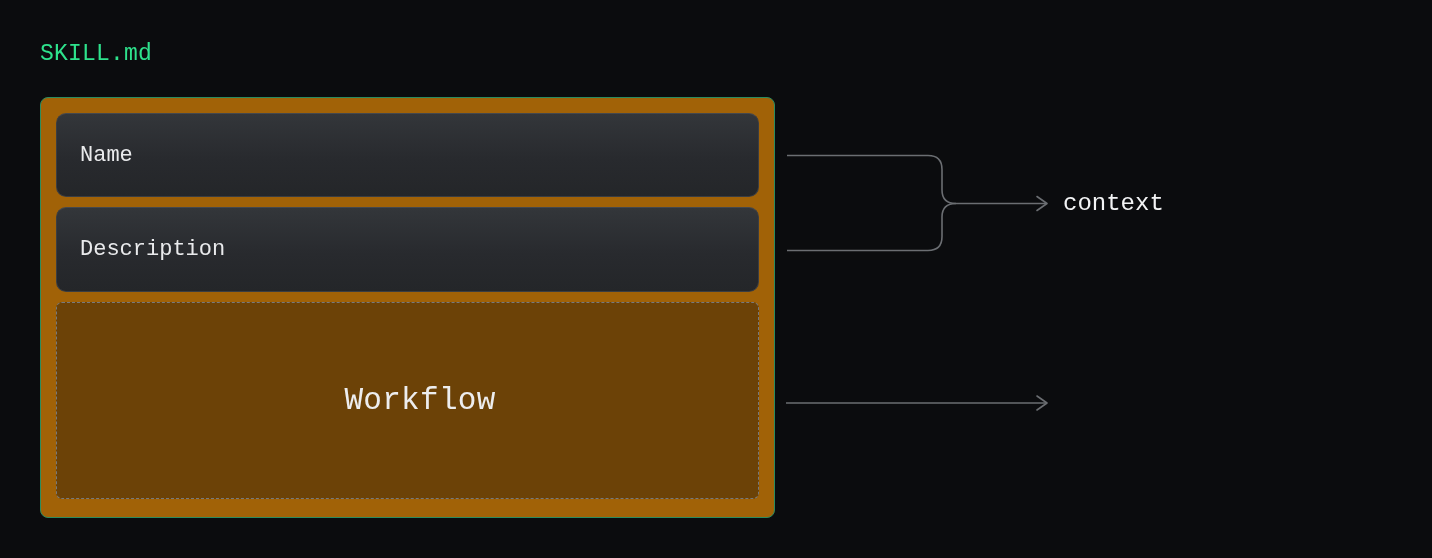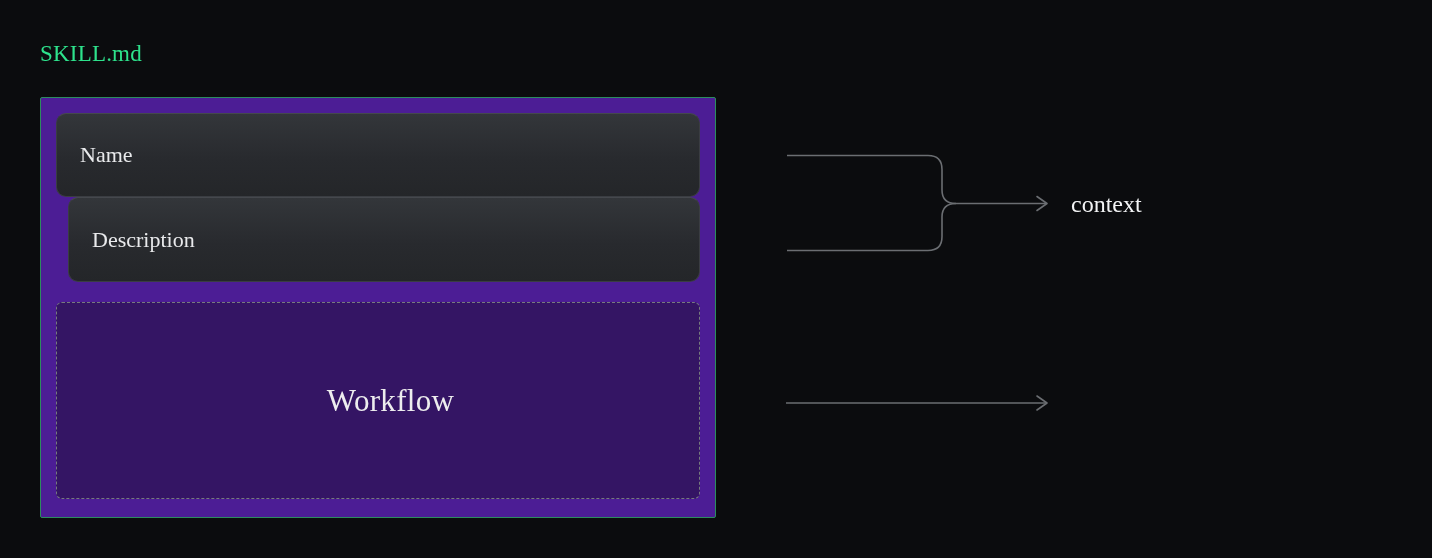--- a/index.html
+++ b/index.html
@@ -5,62 +5,62 @@
   html, body {
     margin: 0;
     padding: 0;
     background: #0b0c0e;
   }
   .page {
     position: relative;
     width: 1432px;
     height: 558px;
     background: #0b0c0e;
-    font-family: Liberation Serif, serif;
+    font-family: Liberation Mono, monospace;
     overflow: hidden;
   }
   .file-title {
     position: absolute;
     left: 40px;
     top: 41px;
     font-size: 23px;
     font-weight: 400;
     color: #2ee28c;
     letter-spacing: 0.2px;
   }
   .card {
     position: absolute;
     left: 40px;
     top: 97px;
-    width: 676px;
+    width: 735px;
     height: 421px;
     box-sizing: border-box;
     border: 1.5px solid #2c8c5e;
-    border-radius: 2px;
-    background: #4c1d95;
+    border-radius: 8px;
+    background: #a16207;
   }
   .field {
     position: absolute;
     left: 15px;
     right: 15px;
     box-sizing: border-box;
     border-radius: 10px;
     display: flex;
     align-items: center;
   }
   .field.solid {
     background: linear-gradient(180deg, #33363a 0%, #282a2e 55%, #242629 100%);
     border: 1px solid #3a3d42;
     border-top-color: #45484d;
     padding-left: 23px;
     font-size: 22px;
     color: #e9eaec;
   }
   .field-name { top: 15px; height: 84px; }
-  .field-description { top: 99px; height: 85px; margin-left: 12px; }
+  .field-description { top: 109px; height: 85px; }
   .field-workflow {
     top: 204px;
     height: 197px;
     border: 1.6px dashed #76797d;
     border-radius: 6px;
     background: rgba(8, 9, 10, 0.35);
     justify-content: center;
   }
   .workflow-label {
     font-size: 31px;
@@ -75,21 +75,20 @@
     top: 0;
     width: 1432px;
     height: 558px;
     pointer-events: none;
   }
   .annot {
     position: absolute;
     color: #f3f4f5;
     font-size: 24px;
     font-weight: 400;
-    margin-left: 8px;
   }
   .annot-context {
     left: 1063px;
     top: 190px;
     line-height: 28px;
   }
   .annot-lazy {
     left: 1063px;
     top: 374px;
     width: 272px;

